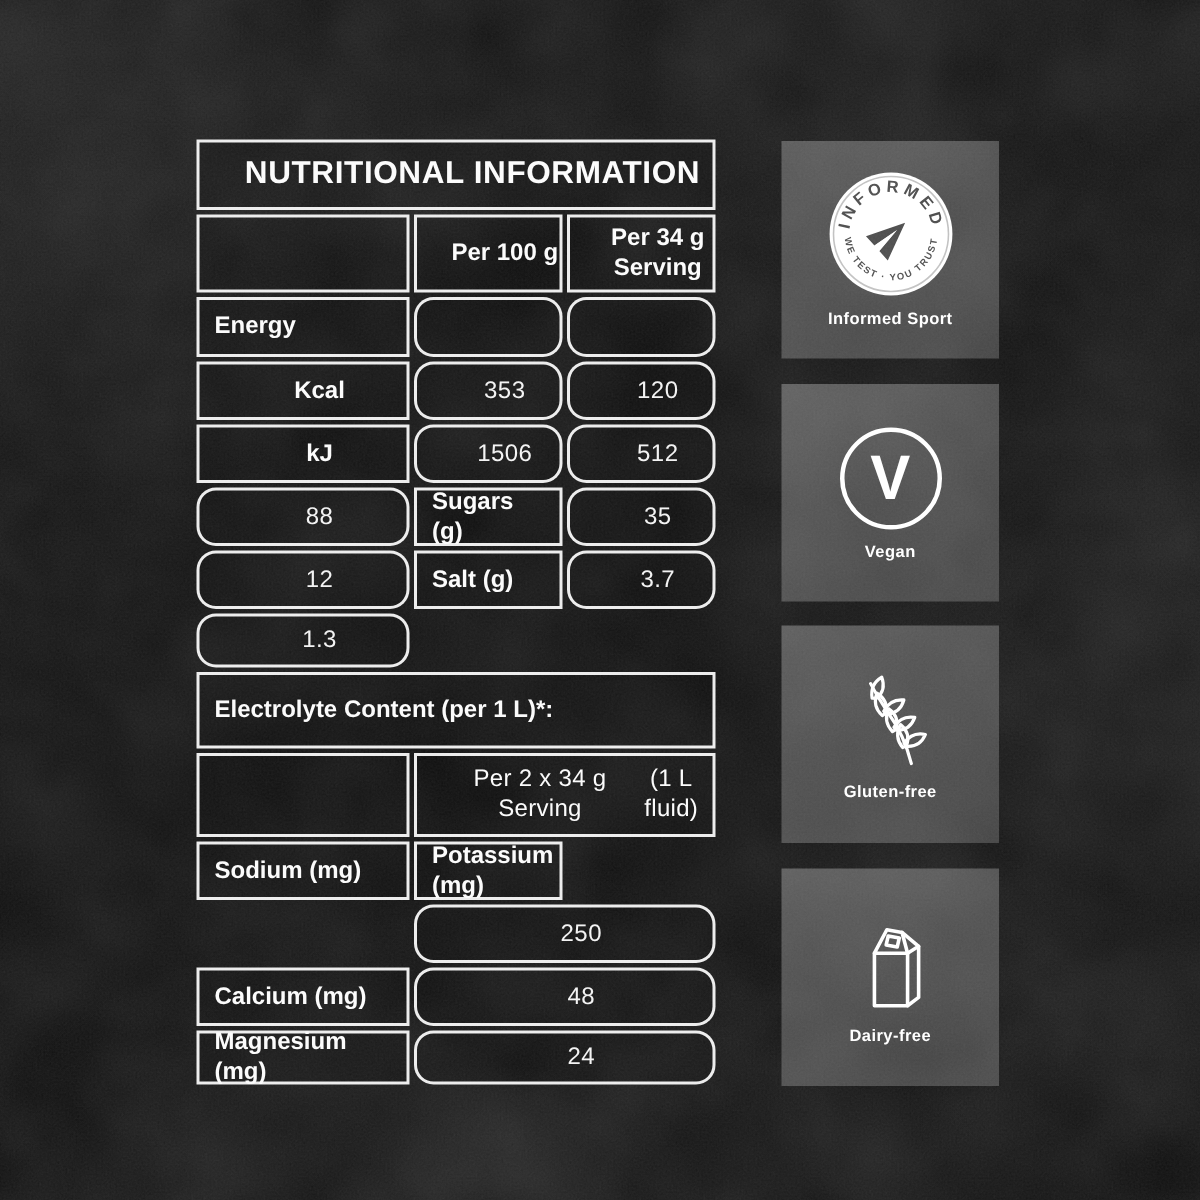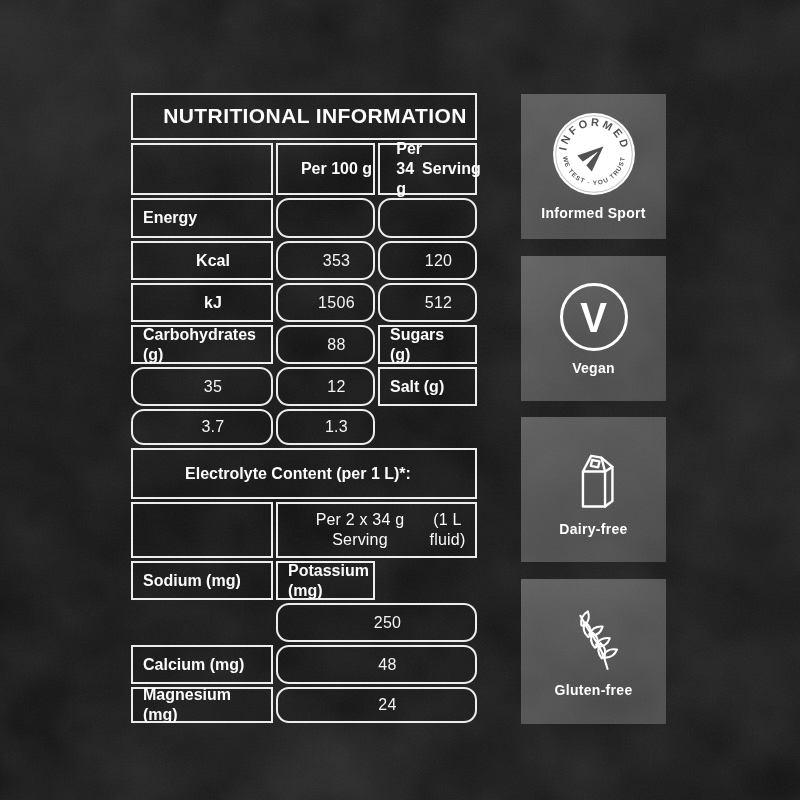--- a/index.html
+++ b/index.html
@@ -33,36 +33,36 @@
     font-size:16px;line-height:1.25;
     color:#fbfbfb;
     padding-left:22px;
   }
   .cell.left{justify-content:flex-start;padding-left:10px;padding-right:22px;text-align:left;}
   .cell.bold{font-weight:bold;}
   .cell.value{font-weight:400;color:#f2f2f2;letter-spacing:0.3px;border-radius:13px;}
   .cell.span-all{grid-column:1 / 4;}
   .cell.span-right{grid-column:2 / 4;}
   .cell.col-title{font-weight:bold;font-size:21px;letter-spacing:0.4px;}
-  .cell.stack{flex-direction:row;justify-content:center;text-align:left;}
-  .cell.header-note{flex-direction:column;align-items:center;justify-content:center;font-weight:bold;}
+  .cell.stack{flex-direction:column;justify-content:center;text-align:left;}
+  .cell.header-note{flex-direction:column;align-items:flex-start;justify-content:center;font-weight:bold;}
   .cell.serving-head{flex-direction:row;font-weight:400;text-align:center;letter-spacing:0.2px;}
 
   
   .badges{
     position:absolute;left:521px;top:94px;width:145px;height:630px;z-index:2;
     display:flex;flex-direction:column;justify-content:space-between;
   }
   .tile{
     width:145px;height:145px;box-sizing:border-box;
     background:linear-gradient(150deg,#525252 0%,#474747 45%,#3e3e3e 100%);
     display:flex;flex-direction:column;align-items:center;justify-content:center;
     gap:9px;
   }
-  .tile .label{font-weight:bold;font-size:14px;letter-spacing:0.3px;color:#fff;}
+  .tile .label{font-weight:bold;font-size:11px;letter-spacing:0.3px;color:#fff;}
   .vegan-circle{
     width:62px;height:62px;border:3px solid #fff;border-radius:50%;
     display:flex;align-items:center;justify-content:center;margin-top:2px;
   }
   .vegan-circle span{font-weight:bold;font-size:40px;line-height:1;transform:scaleY(1.05);}
   svg{display:block;}
 </style>
 </head>
 <body>
 
@@ -82,21 +82,20 @@
   <div class="cell value"></div>
 
   <div class="cell bold">Kcal</div>
   <div class="cell value">353</div>
   <div class="cell value">120</div>
 
   <div class="cell bold">kJ</div>
   <div class="cell value">1506</div>
   <div class="cell value">512</div>
 
-  <div class="cell left bold">Carbohydrates (g)</div>
   <div class="cell value">88</div>
 
   <div class="cell left bold">Sugars (g)</div>
   <div class="cell value">35</div>
   <div class="cell value">12</div>
 
   <div class="cell left bold">Salt (g)</div>
   <div class="cell value">3.7</div>
   <div class="cell value">1.3</div>
 
@@ -147,45 +146,45 @@
   </div>
 
   <div class="tile">
     <div class="vegan-circle">
       <span>V</span>
     </div>
     <div class="label">Vegan</div>
   </div>
 
   <div class="tile">
-    <svg width="62" height="70" viewBox="0 0 64 76" fill="none" stroke="#ffffff" stroke-width="2.6" stroke-linejoin="round" stroke-linecap="round">
-      <path d="M20,32 L20,70 L44,70 L44,32"></path>
-      <path d="M44,70 L52,64 L52,27"></path>
-      <path d="M20,32 L29,15 L40,17 L44,32 Z"></path>
-      <path d="M40,17 L52,27 L44,32"></path>
-      <path d="M30,19.5 L38,21 L36.5,27.5 L28.5,26 Z"></path>
-    </svg>
-    <div class="label">Dairy-free</div>
-  </div>
-
-  <div class="tile">
     <svg width="62" height="68" viewBox="0 0 64 70" fill="none" stroke="#ffffff" stroke-width="2.2" stroke-linejoin="round" stroke-linecap="round">
       <defs>
         <path id="grain" d="M0,0 Q-3.5,-9 3.5,-15.5 Q8.5,-7.5 3,-0.5 Z"></path>
       </defs>
       <path d="M46,66 C43,54 38,42 30,31 C26,25 22,19 18,11"></path>
       <use href="#grain" transform="translate(40,55) rotate(-18)"></use>
       <use href="#grain" transform="translate(41,52) rotate(55)"></use>
       <use href="#grain" transform="translate(33,44) rotate(-22)"></use>
       <use href="#grain" transform="translate(34,41) rotate(52)"></use>
       <use href="#grain" transform="translate(26,33) rotate(-26)"></use>
       <use href="#grain" transform="translate(27,30) rotate(48)"></use>
       <use href="#grain" transform="translate(19,21) rotate(12)"></use>
     </svg>
     <div class="label">Gluten-free</div>
+  </div>
+
+  <div class="tile">
+    <svg width="62" height="70" viewBox="0 0 64 76" fill="none" stroke="#ffffff" stroke-width="2.6" stroke-linejoin="round" stroke-linecap="round">
+      <path d="M20,32 L20,70 L44,70 L44,32"></path>
+      <path d="M44,70 L52,64 L52,27"></path>
+      <path d="M20,32 L29,15 L40,17 L44,32 Z"></path>
+      <path d="M40,17 L52,27 L44,32"></path>
+      <path d="M30,19.5 L38,21 L36.5,27.5 L28.5,26 Z"></path>
+    </svg>
+    <div class="label">Dairy-free</div>
   </div>
 </div>
 
 <svg class="texture" width="800" height="800">
   <defs>
     <filter id="blotch" x="0" y="0" width="100%" height="100%">
       <feTurbulence type="fractalNoise" baseFrequency="0.013" numOctaves="3" seed="4" stitchTiles="stitch"></feTurbulence>
       <feColorMatrix type="matrix" values="0 0 0 0 1  0 0 0 0 1  0 0 0 0 1  0.6 0.6 0.6 0 -0.35"></feColorMatrix>
     </filter>
     <filter id="grainf" x="0" y="0" width="100%" height="100%">

